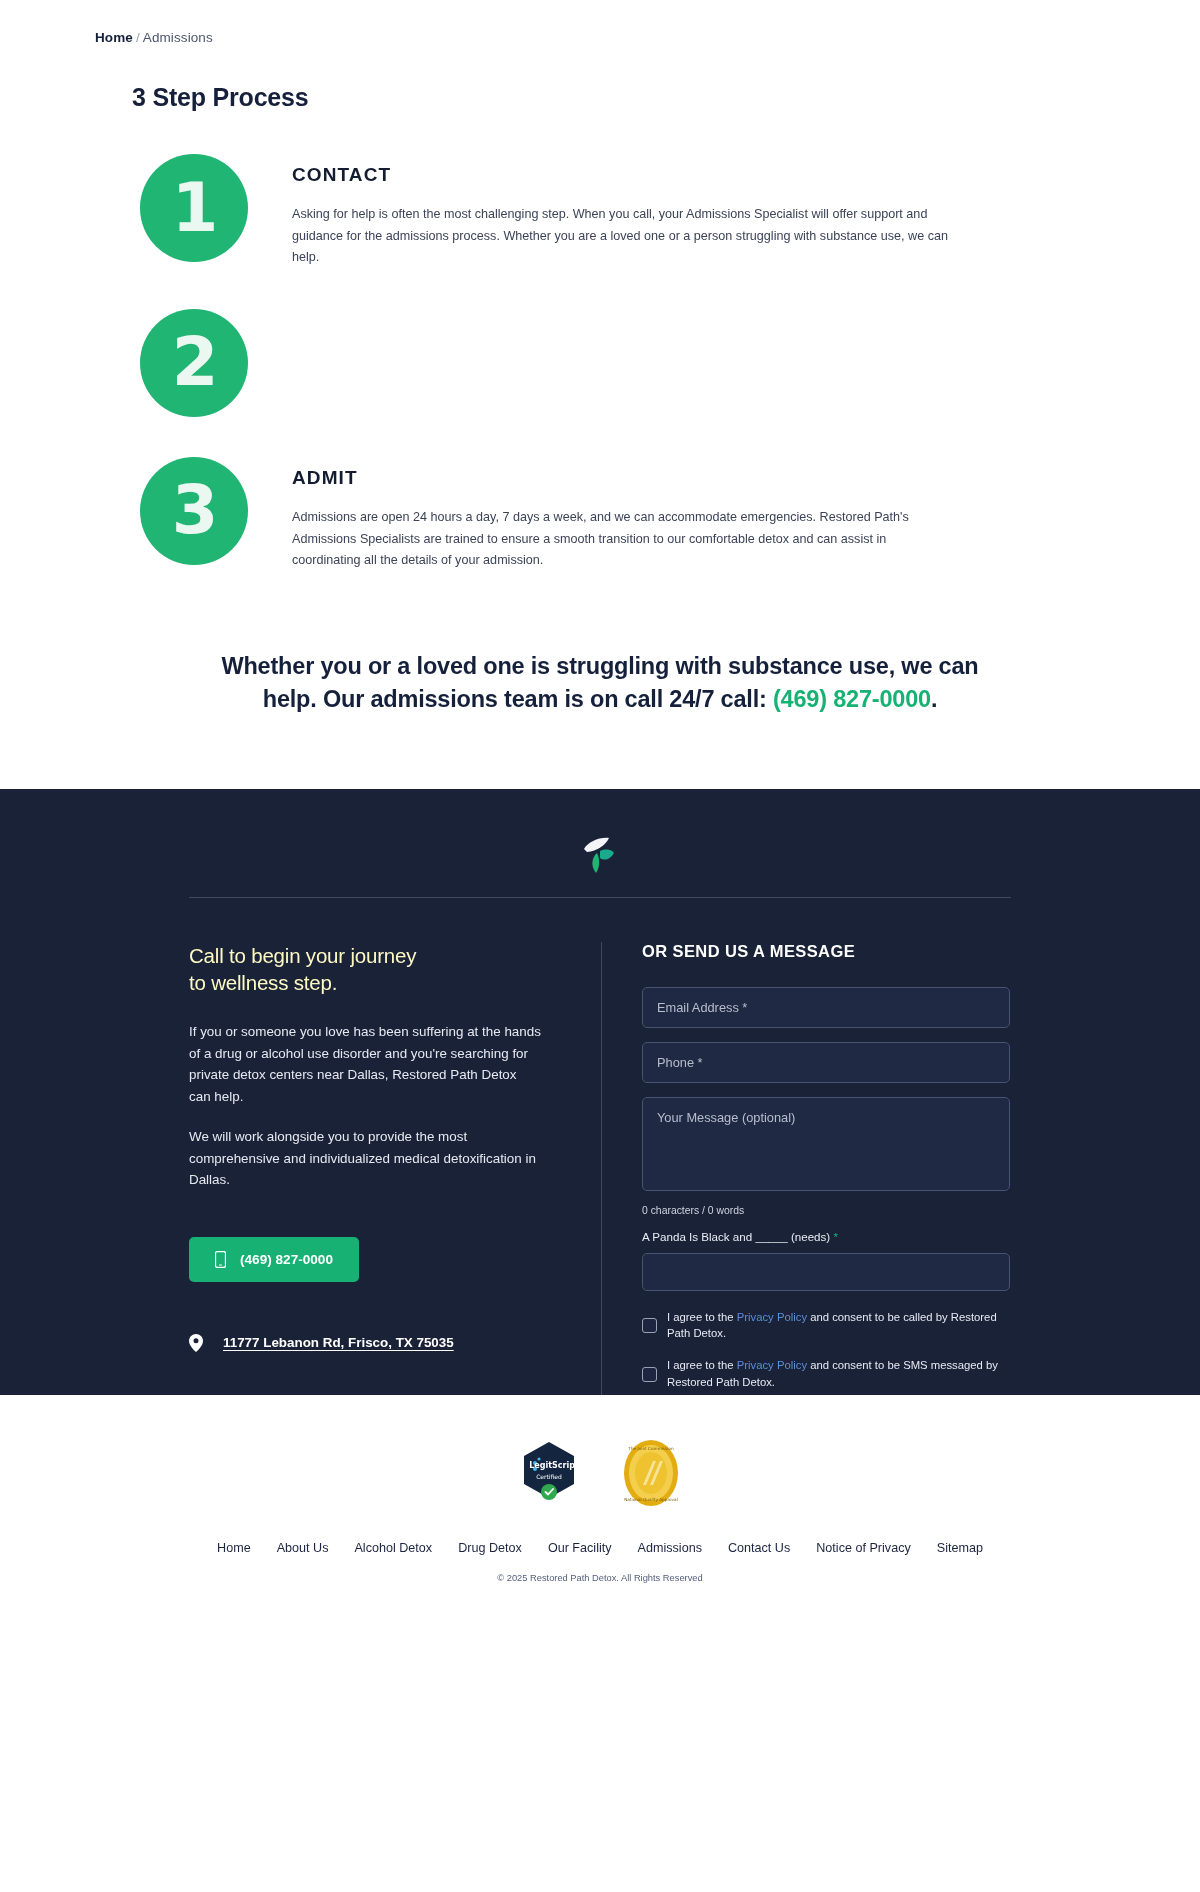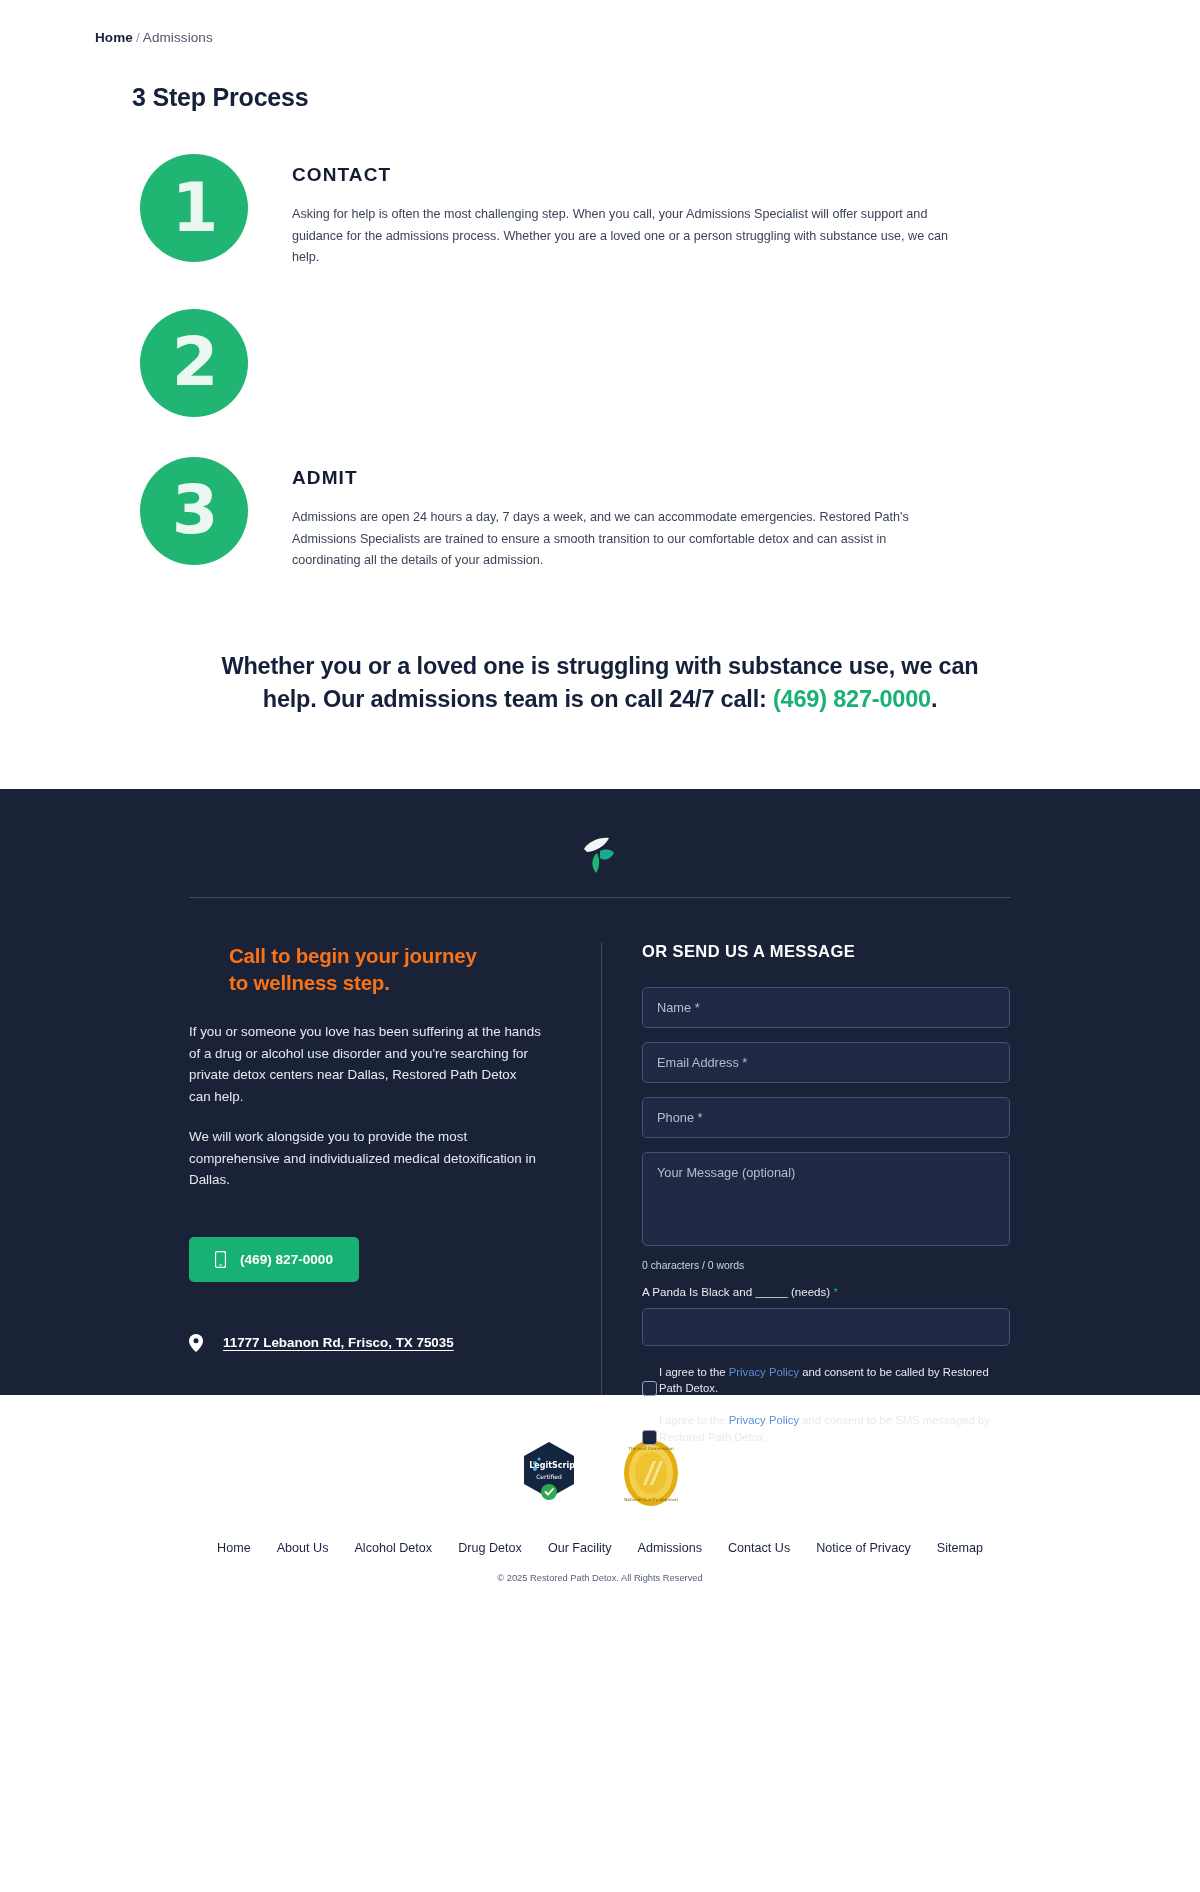--- a/index.html
+++ b/index.html
@@ -109,27 +109,26 @@
   .footer-cols {
     display: flex;
     width: 822px;
     margin: 0 auto;
     padding-top: 44px;
   }
   .col-left { width: 412px; padding-right: 60px; }
   .col-right { width: 410px; padding-left: 40px; border-left: 1px solid rgba(255,255,255,.18); min-height: 490px;}
 
   .footer-head {
-    color: #f97316;
+    color: #fef9c3;
     font-size: 20.5px;
-    font-weight: 700;
+    font-weight: 400;
     line-height: 1.35;
     letter-spacing: -.2px;
     margin-bottom: 24px;
-    margin-left: 40px;
   }
   .footer-p {
     color: #e6e9f0;
     font-size: 13.4px;
     line-height: 1.62;
     margin-bottom: 18px;
   }
   .phone-btn {
     display: inline-flex;
     align-items: center;
@@ -188,22 +187,22 @@
     margin: 2px 0 14px;
   }
   .captcha-label {
     color: #e9ecf3;
     font-size: 11.6px;
     margin-bottom: 10px;
   }
   .captcha-label .req { color: #17b273; }
   .cb-row {
     display: flex;
-    align-items: flex-end;
-    gap: 2px;
+    align-items: center;
+    gap: 10px;
     margin-bottom: 16px;
     width: 372px;
   }
   .cb-box {
     flex: 0 0 auto;
     width: 15px; height: 15px;
     border: 1px solid #9aa2b8;
     border-radius: 3px;
     background: #1d2540;
     margin-top: 1px;
@@ -315,21 +314,20 @@
           <path d="M7 0 C3.2 0 0 3.1 0 6.9 C0 12 7 18 7 18 C7 18 14 12 14 6.9 C14 3.1 10.8 0 7 0 Z" fill="#ffffff"></path>
           <circle cx="7" cy="6.7" r="2.5" fill="#1a2238"></circle>
         </svg>
         <span class="addr-text">11777 Lebanon Rd, Frisco, TX 75035</span>
       </div>
     </div>
 
     <div class="col-right">
       <div class="form-head">OR SEND US A MESSAGE</div>
 
-      <input class="field" type="text" placeholder="Name *" style="">
       <input class="field" type="email" placeholder="Email Address *" style="">
       <input class="field" type="tel" placeholder="Phone *" style="">
       <textarea class="field" placeholder="Your Message (optional)" style=""></textarea>
 
       <div class="counter">0 characters / 0 words</div>
 
       <div class="captcha-label">
         <span>A Panda Is Black and _____ (needs)</span>
         <span class="req">*</span>
       </div>

